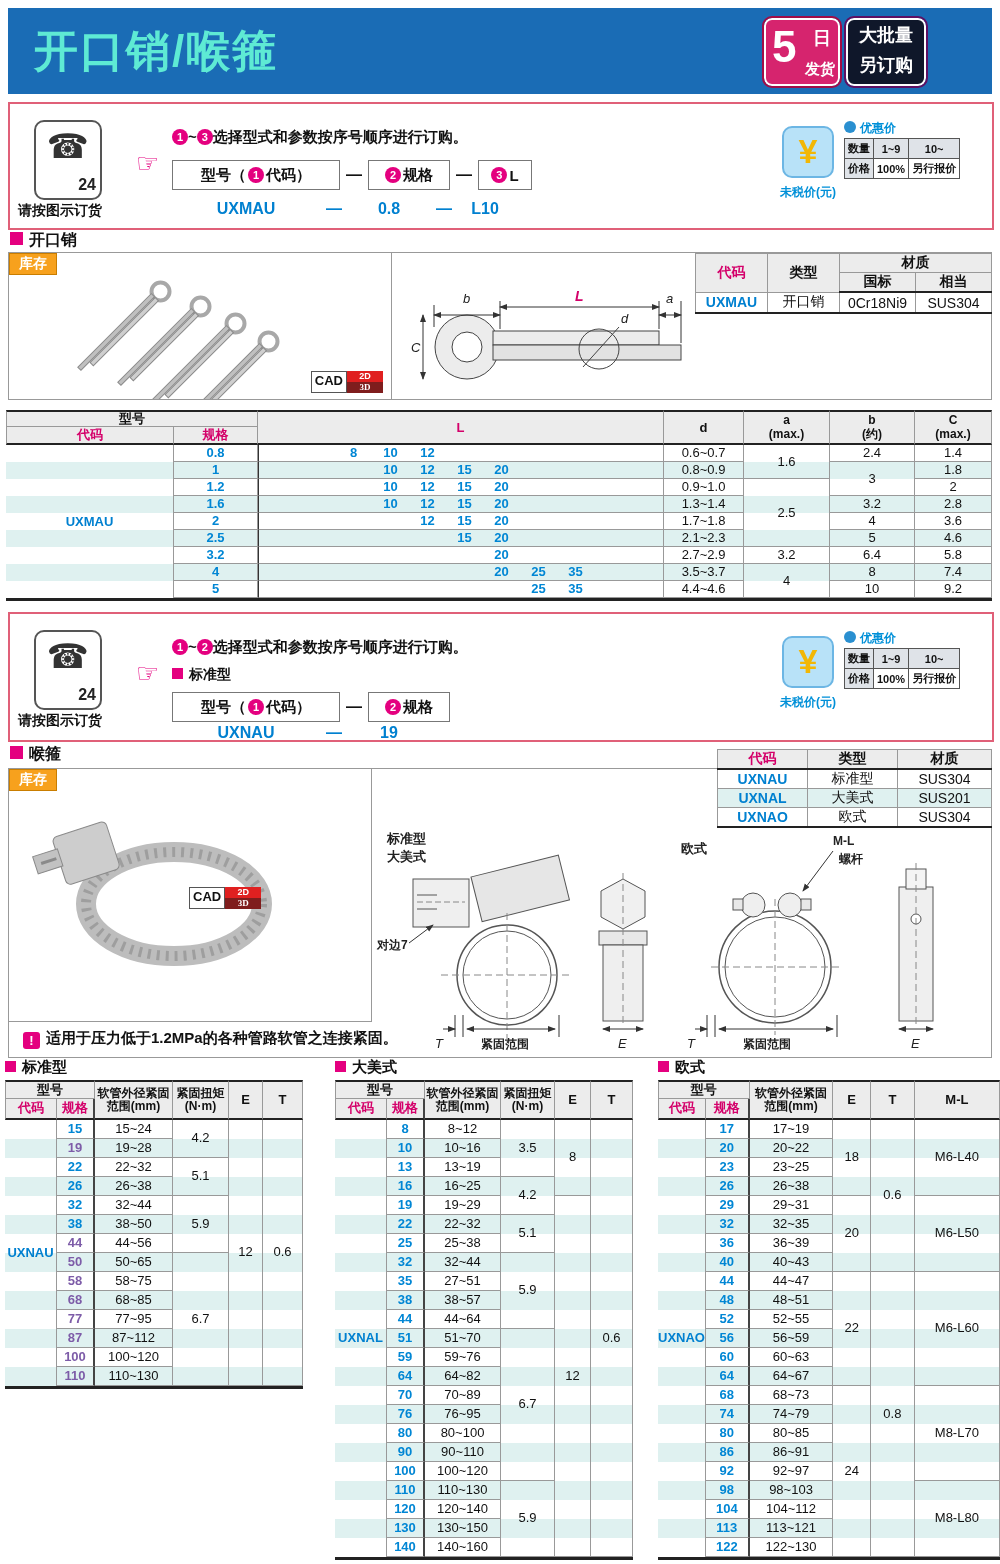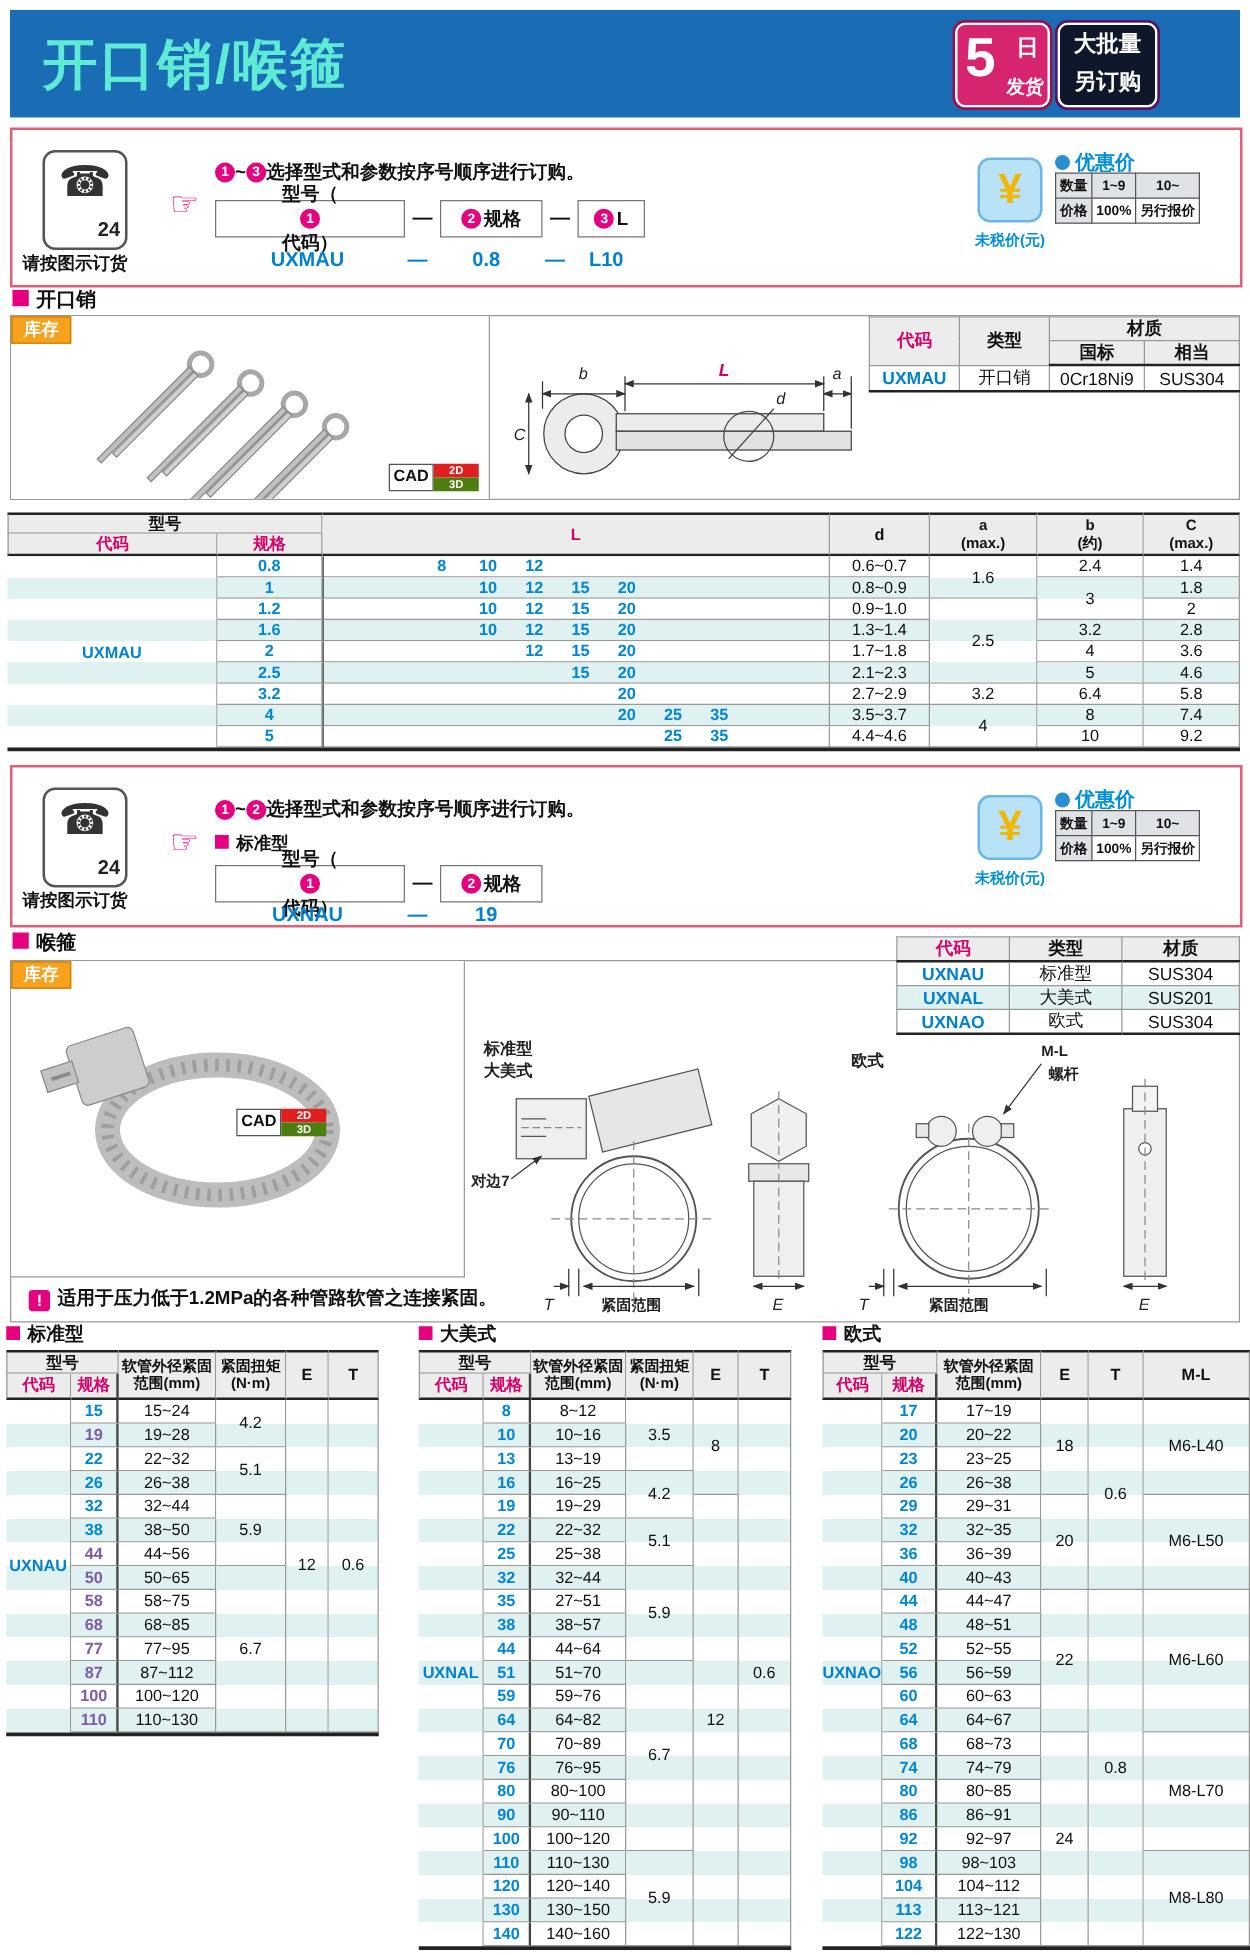--- a/index.html
+++ b/index.html
@@ -23,49 +23,49 @@
   .phone .p24{position:absolute;right:4px;bottom:4px;font-size:16px;font-weight:bold;color:#222;}
   .phone-label{position:absolute;left:8px;top:98px;width:110px;font-size:14px;font-weight:bold;}
   .hand{position:absolute;left:126px;top:44px;font-size:26px;color:#e4007f;}
   .instr{position:absolute;left:162px;top:24px;font-size:15px;font-weight:bold;}
   .cn{display:inline-block;width:16px;height:16px;border-radius:50%;background:#e4007f;color:#fff;
       font-size:11px;line-height:16px;text-align:center;font-weight:bold;vertical-align:1px;}
   .subline{position:absolute;left:162px;top:52px;font-size:14px;font-weight:bold;}
   .fmt{position:absolute;left:162px;display:flex;align-items:center;}
   .fbox{height:30px;border:1.5px solid #777;background:#fff;display:flex;align-items:center;justify-content:center;
         font-size:15px;font-weight:bold;gap:2px;box-sizing:border-box;}
-  .fb1{width:152px;flex-direction:column;} .fb2{width:82px;} .fb3{width:54px;}
+  .fb1{width:168px;} .fb2{width:82px;} .fb3{width:54px;}
   .fdash{width:28px;text-align:center;font-size:16px;font-weight:bold;}
   .exrow{position:absolute;left:162px;display:flex;color:#0080d0;font-weight:bold;font-size:16px;}
   .exrow span{display:inline-block;text-align:center;}
   .ex1{width:148px;} .exd{width:28px;} .ex2{width:82px;} .ex3{width:54px;}
   
   .price{position:absolute;right:12px;top:16px;width:200px;height:100px;}
   .yen{position:absolute;left:2px;top:6px;width:48px;height:48px;background:#b8e2f8;border:2px solid #6cb6e4;
        border-radius:10px;text-align:center;font-size:34px;line-height:46px;font-weight:bold;color:#f2b705;}
   .yen-note{position:absolute;left:-14px;top:64px;width:84px;font-size:12px;font-weight:bold;color:#0090d8;text-align:center;}
-  .plegend{position:absolute;left:64px;top:0;font-size:16px;font-weight:bold;color:#0090d8;}
+  .plegend{position:absolute;left:64px;top:0;font-size:12px;font-weight:bold;color:#0090d8;}
   .pdot{display:inline-block;width:12px;height:12px;border-radius:50%;background:#2a8fd0;margin-right:4px;vertical-align:-1px;}
   .ptab{position:absolute;left:64px;top:18px;border-collapse:collapse;}
   .ptab td{border:1px solid #555;font-size:11px;font-weight:bold;text-align:center;height:19px;padding:0 3px;}
   .pg{background:#dfe3e8;}
   
   .sech{position:absolute;font-size:16px;font-weight:bold;}
   .psq{display:inline-block;width:13px;height:13px;background:#e4007f;margin-right:6px;}
   .psq.sm{width:11px;height:11px;}
   
   .prodbox{position:absolute;left:8px;width:982px;border:1px solid #999;background:#fff;}
   .photo-panel{position:absolute;left:0;top:0;border-right:1px solid #999;background:#fff;}
   .stock{position:absolute;left:0;top:0;background:#f7a11d;border:1px solid #c97d00;color:#fff;
          font-size:14px;font-weight:bold;padding:1px 9px;}
   .cad{position:absolute;display:flex;align-items:stretch;}
   .cadtxt{border:1px solid #555;background:#fff;font-size:13px;font-weight:bold;padding:1px 3px;}
   .cadcol{display:flex;flex-direction:column;width:36px;}
   .cadcol i{font-style:normal;color:#fff;font-size:9px;font-weight:bold;text-align:center;flex:1;line-height:11px;}
-  .c2d{background:#e02020;} .c3d{background:#4d7c0f;}
+  .c2d{background:#e02020;} .c3d{background:#7f1d1d;font-family:Liberation Serif, serif;}
   
   .ctab{border-collapse:collapse;background:#fff;}
   .ctab th{background:#ececec;border:1px solid #999;font-size:14px;font-weight:bold;padding:0 4px;}
   .ctab td{border:1px solid #999;font-size:14px;text-align:center;padding:0 4px;}
   .ctab .r19 th,.ctab .r19 td{height:19px;box-sizing:border-box;}
   .ctab .r20 td{height:21px;box-sizing:border-box;}
   .ctab{border-top:1px solid #777;}
   .cbot td{border-bottom:2px solid #222;}
   .chead th{border-bottom:2px solid #222;}
   .mag{color:#d4006a;}

